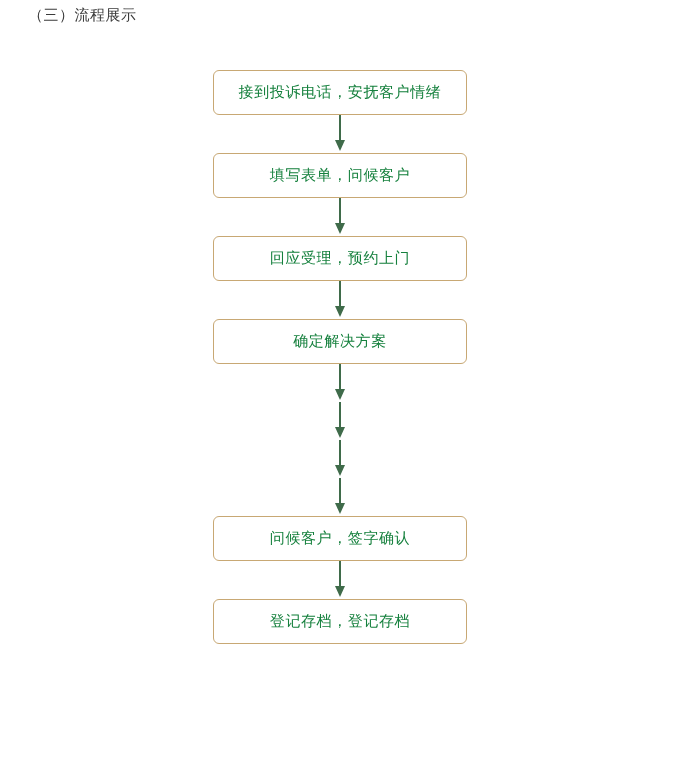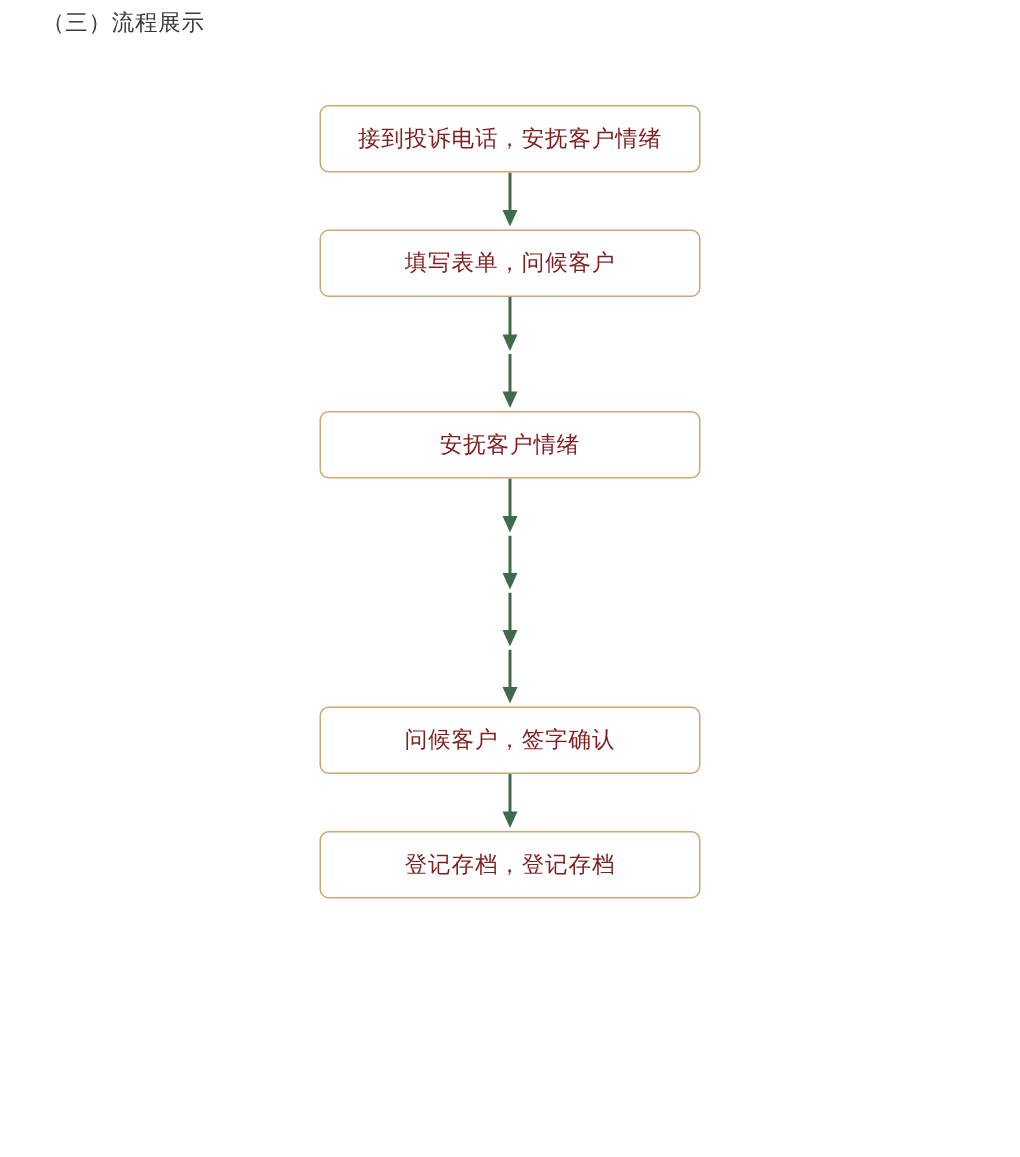--- a/index.html
+++ b/index.html
@@ -42,21 +42,21 @@
     width: 254px;
     height: 45px;
     box-sizing: border-box;
     border: 1px solid #c8a874;
     border-radius: 6px;
     background: #ffffff;
     display: flex;
     align-items: center;
     justify-content: center;
     font-size: 15px;
-    color: #7f1d1d;
+    color: #15803d;
     letter-spacing: 0.6px;
     white-space: nowrap;
   }
   .flow-arrow {
     width: 20px;
     height: 38px;
     position: relative;
   }
   .flow-arrow svg {
     display: block;
@@ -86,30 +86,33 @@
       <span>填写表单，问候客户</span>
     </div>
 
     <div class="flow-arrow">
       <svg width="20" height="38" viewBox="0 0 20 38">
         <line x1="10" y1="0" x2="10" y2="27" stroke="#3f6b4a" stroke-width="2"></line>
         <polygon points="10,36 5,25 15,25" fill="#3f6b4a"></polygon>
       </svg>
     </div>
 
+    <div class="flow-node">
+      <span>回应受理，预约上门</span>
+    </div>
 
     <div class="flow-arrow">
       <svg width="20" height="38" viewBox="0 0 20 38">
         <line x1="10" y1="0" x2="10" y2="27" stroke="#3f6b4a" stroke-width="2"></line>
         <polygon points="10,36 5,25 15,25" fill="#3f6b4a"></polygon>
       </svg>
     </div>
 
     <div class="flow-node">
-      <span>安抚客户情绪</span>
+      <span>确定解决方案</span>
     </div>
 
     <div class="flow-arrow">
       <svg width="20" height="38" viewBox="0 0 20 38">
         <line x1="10" y1="0" x2="10" y2="27" stroke="#3f6b4a" stroke-width="2"></line>
         <polygon points="10,36 5,25 15,25" fill="#3f6b4a"></polygon>
       </svg>
     </div>
 
 

